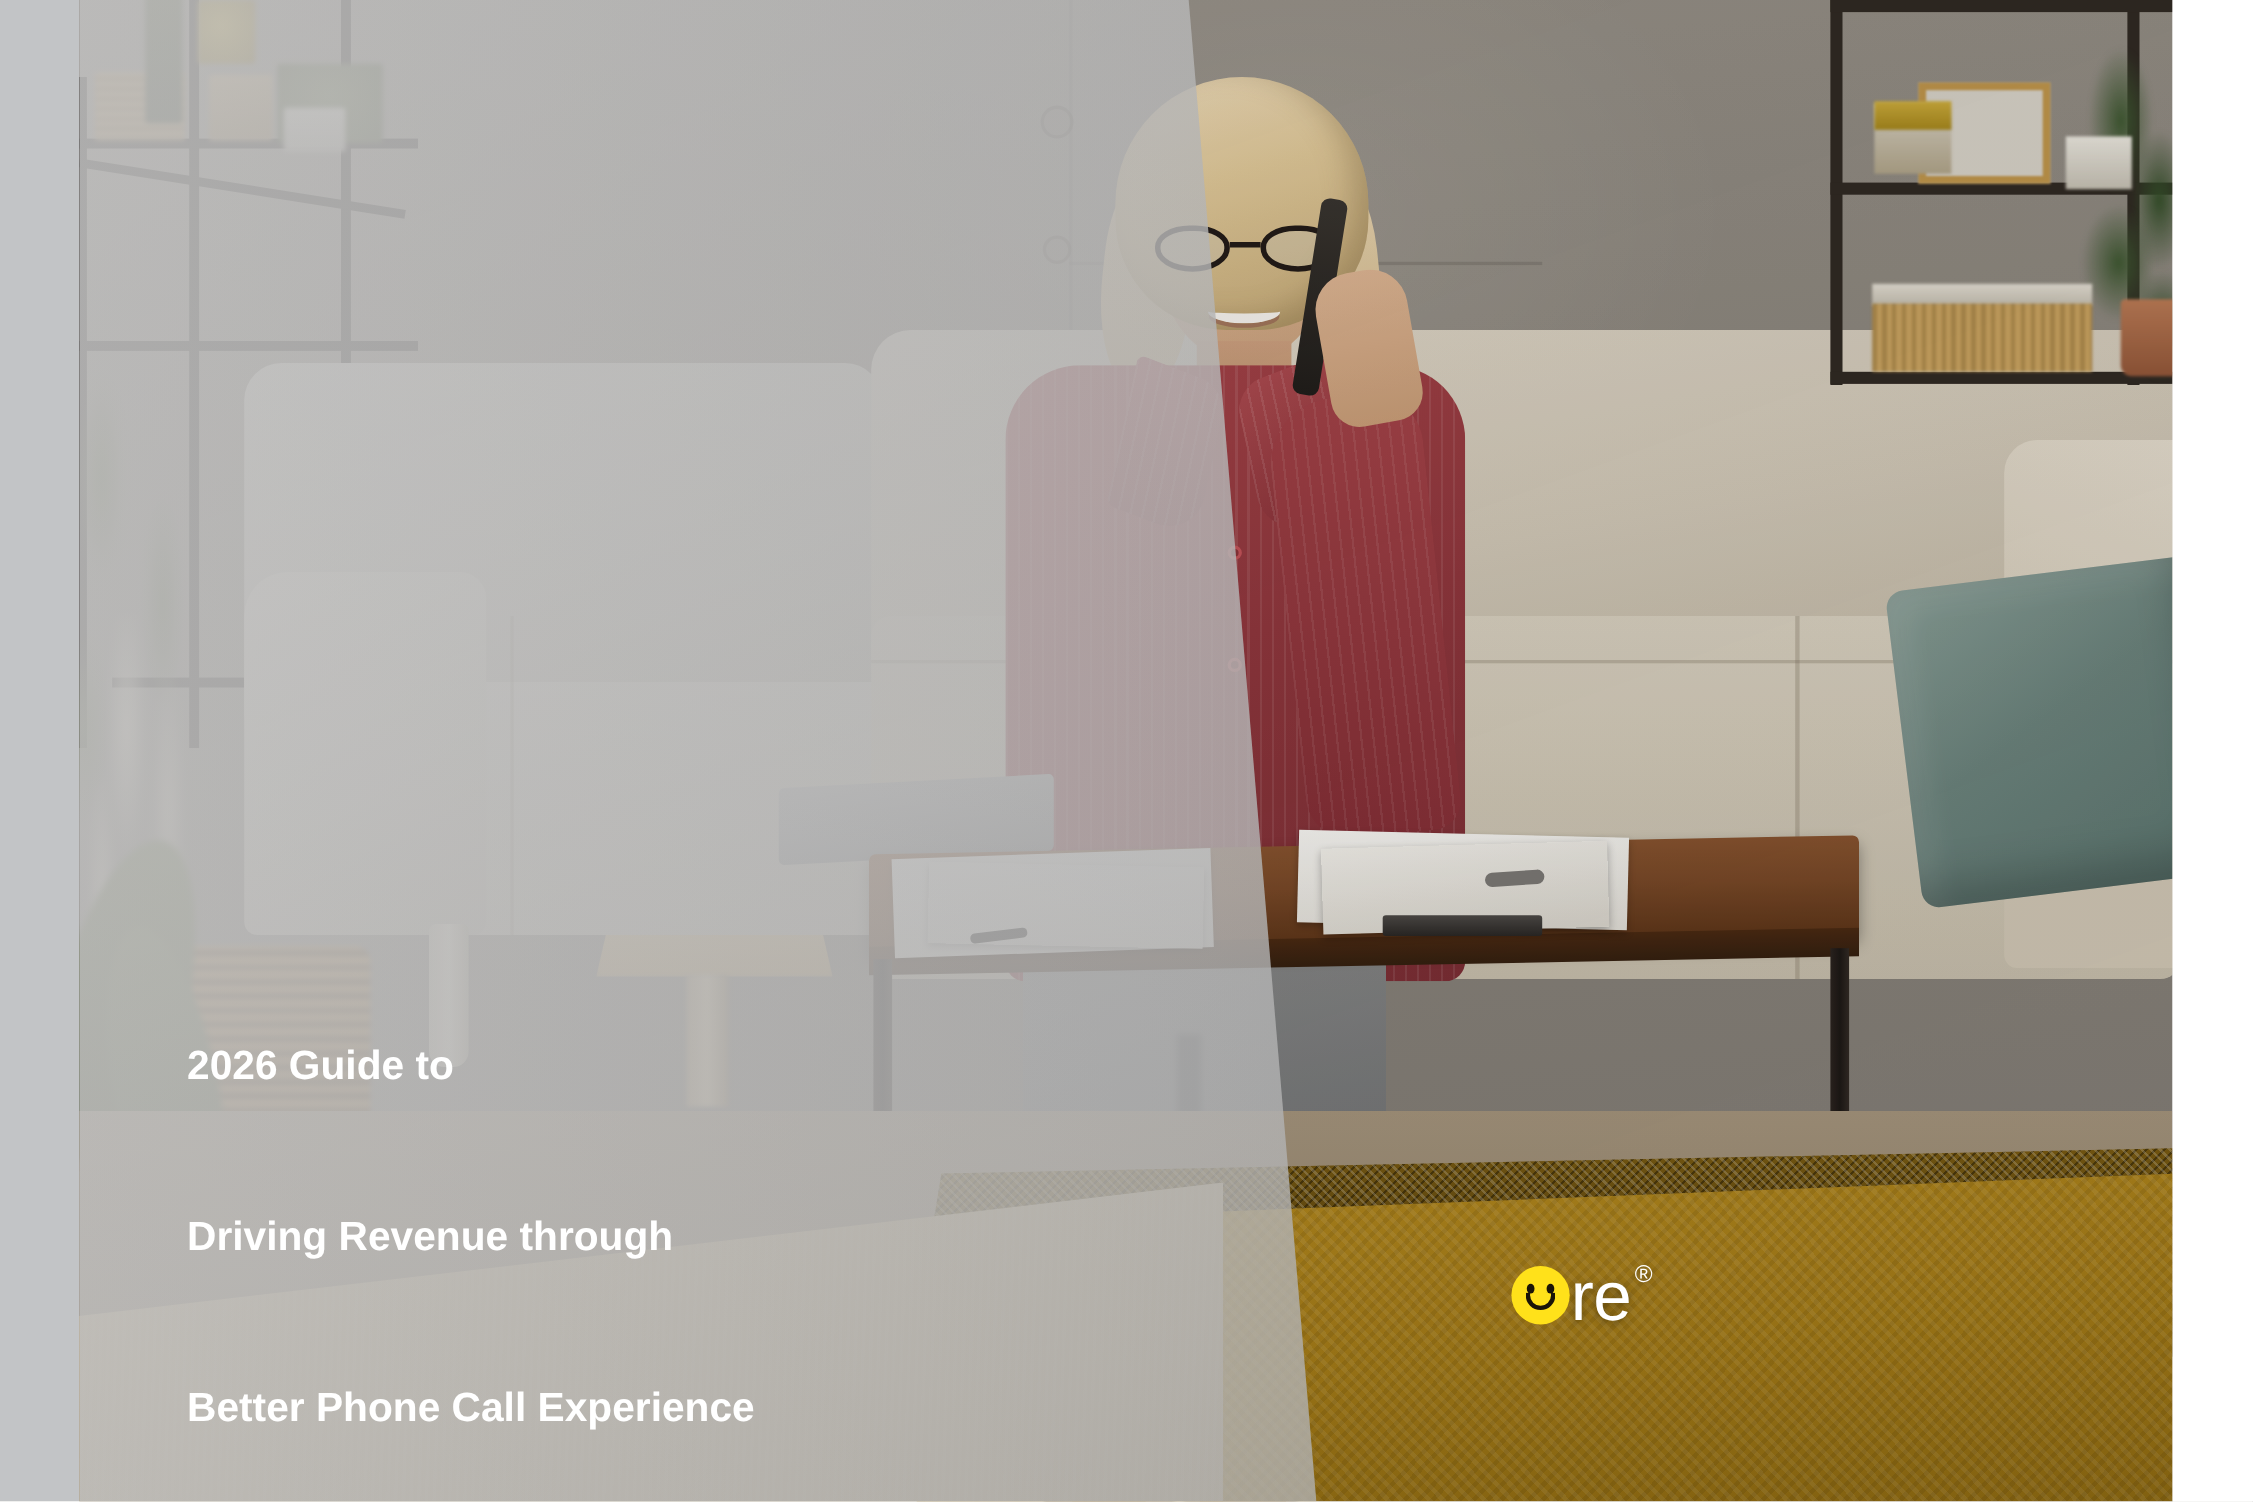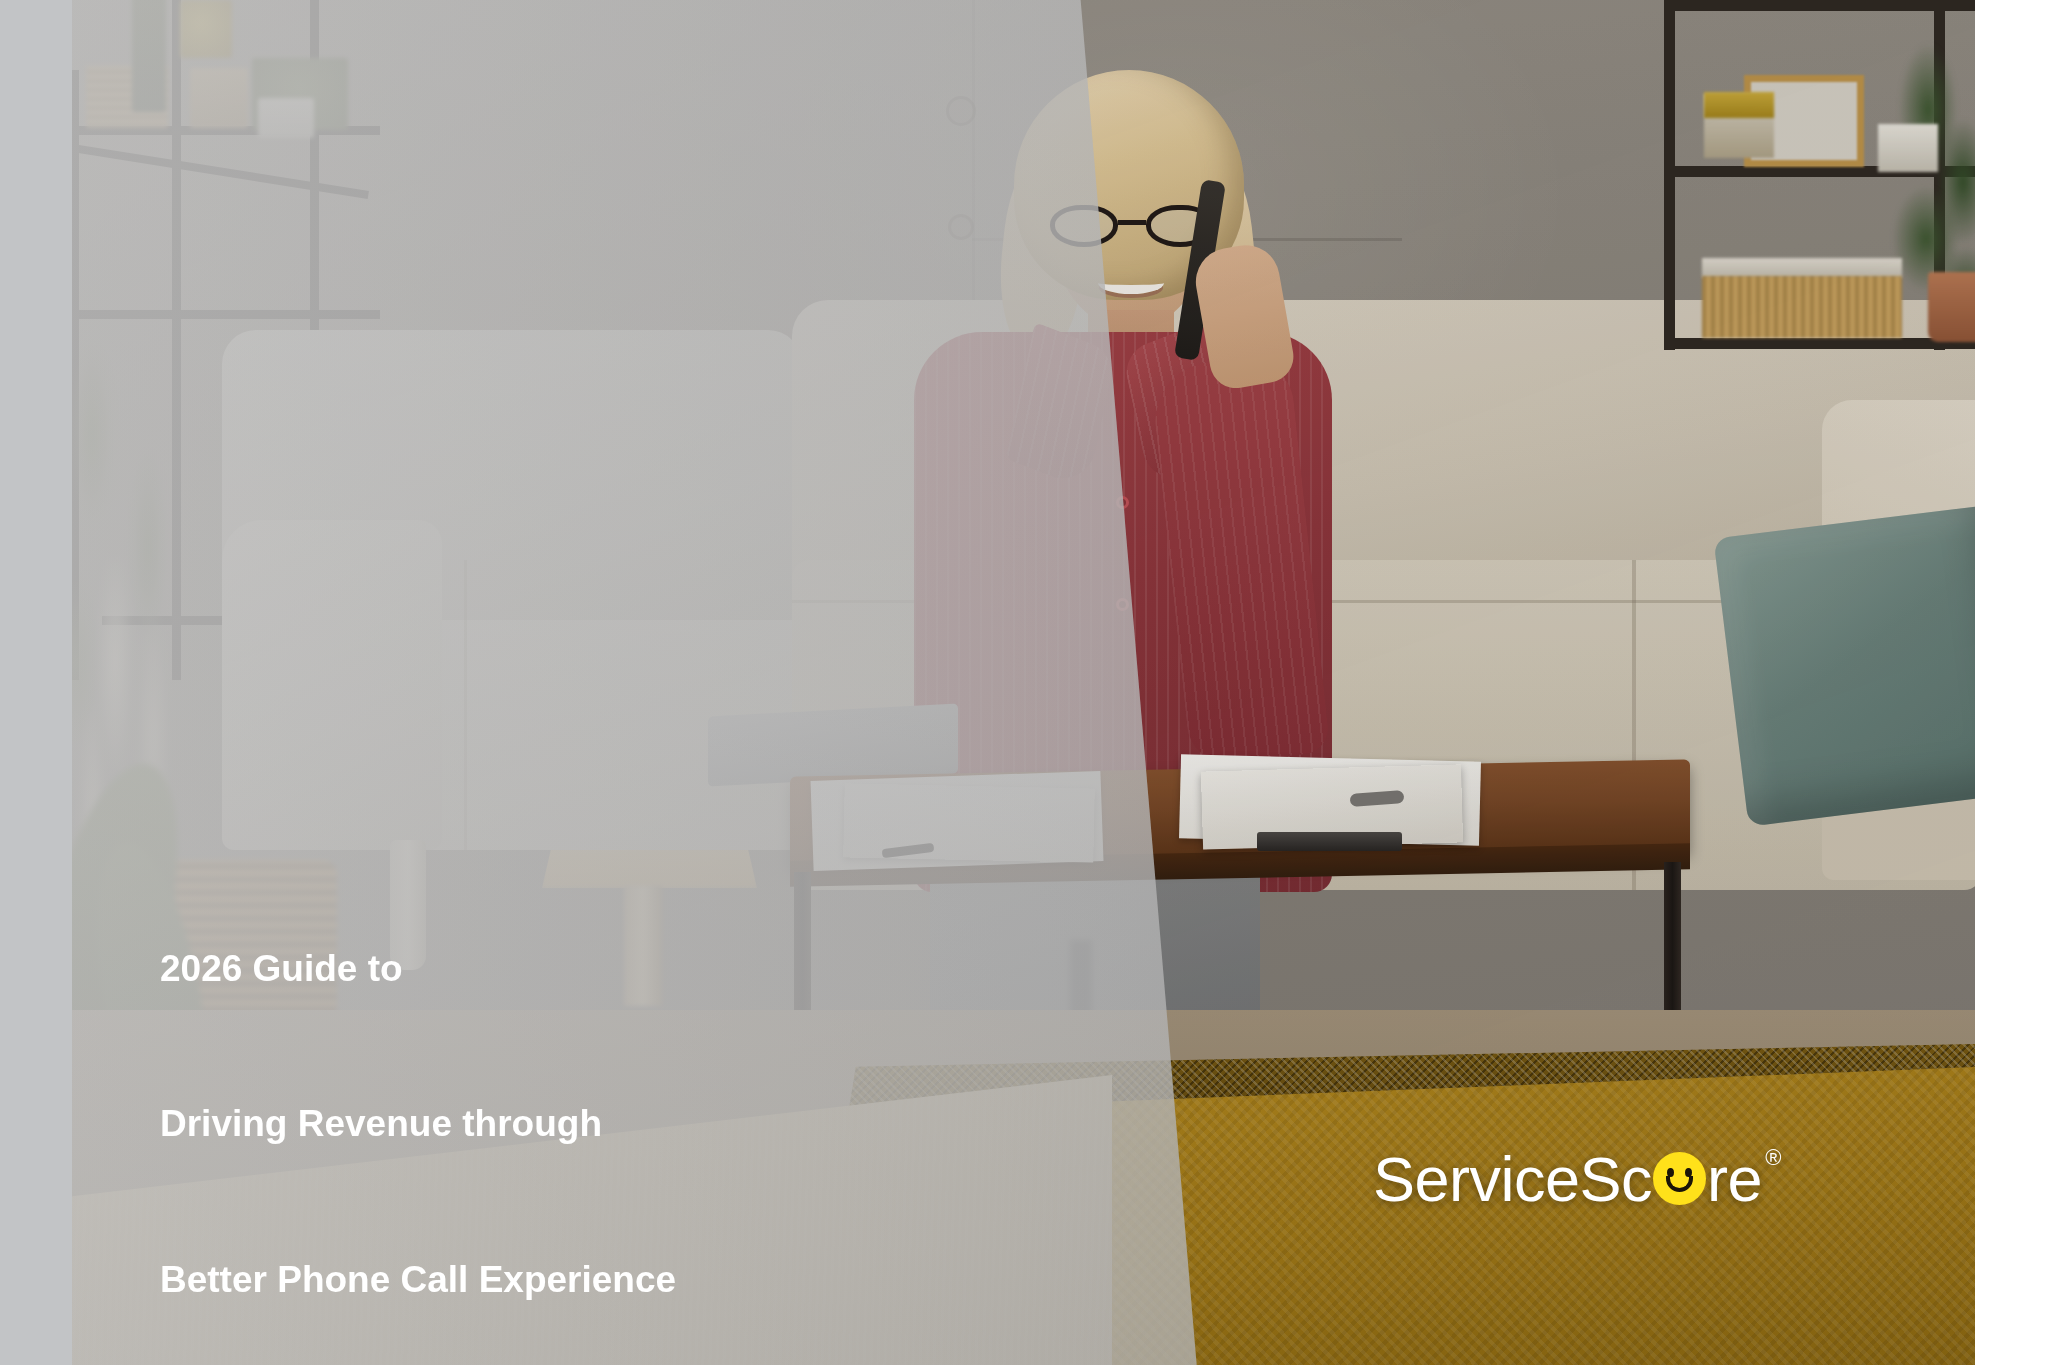--- a/index.html
+++ b/index.html
@@ -382,21 +382,21 @@
   #headline{
     position:absolute; left:174px; top:318px; width:780px;
     font-size:86px; font-weight:bold; line-height:1.10;
     letter-spacing:1px;
     color:#fbd26c;
     text-transform:uppercase;
     white-space:pre-line;
   }
 
   #subtitle{
-    position:absolute; left:160px; top:930px; width:900px;
+    position:absolute; left:170px; top:930px; width:900px;
     font-size:37px; font-weight:bold; line-height:2.10;
     color:#ffffff;
     white-space:pre-line;
   }
 
   
   #logo{
     position:absolute; left:1373px; top:1143px;
     font-size:63px; font-weight:400; letter-spacing:-0.5px;
     color:#ffffff;
@@ -560,21 +560,20 @@
   <div class="text-layer">
 
 
     <div id="subtitle">2026 Guide to
 
 Driving Revenue through
 
 Better Phone Call Experience</div>
 
     <div id="logo">
-      <span>ServiceSc</span>
       <span class="smiley-wrap">
         <span class="smiley"></span>
         <span class="eye l"></span>
         <span class="eye r"></span>
         <span class="mouth"></span>
       </span>
       <span>re</span>
       <span class="reg">®</span>
     </div>
   </div>

